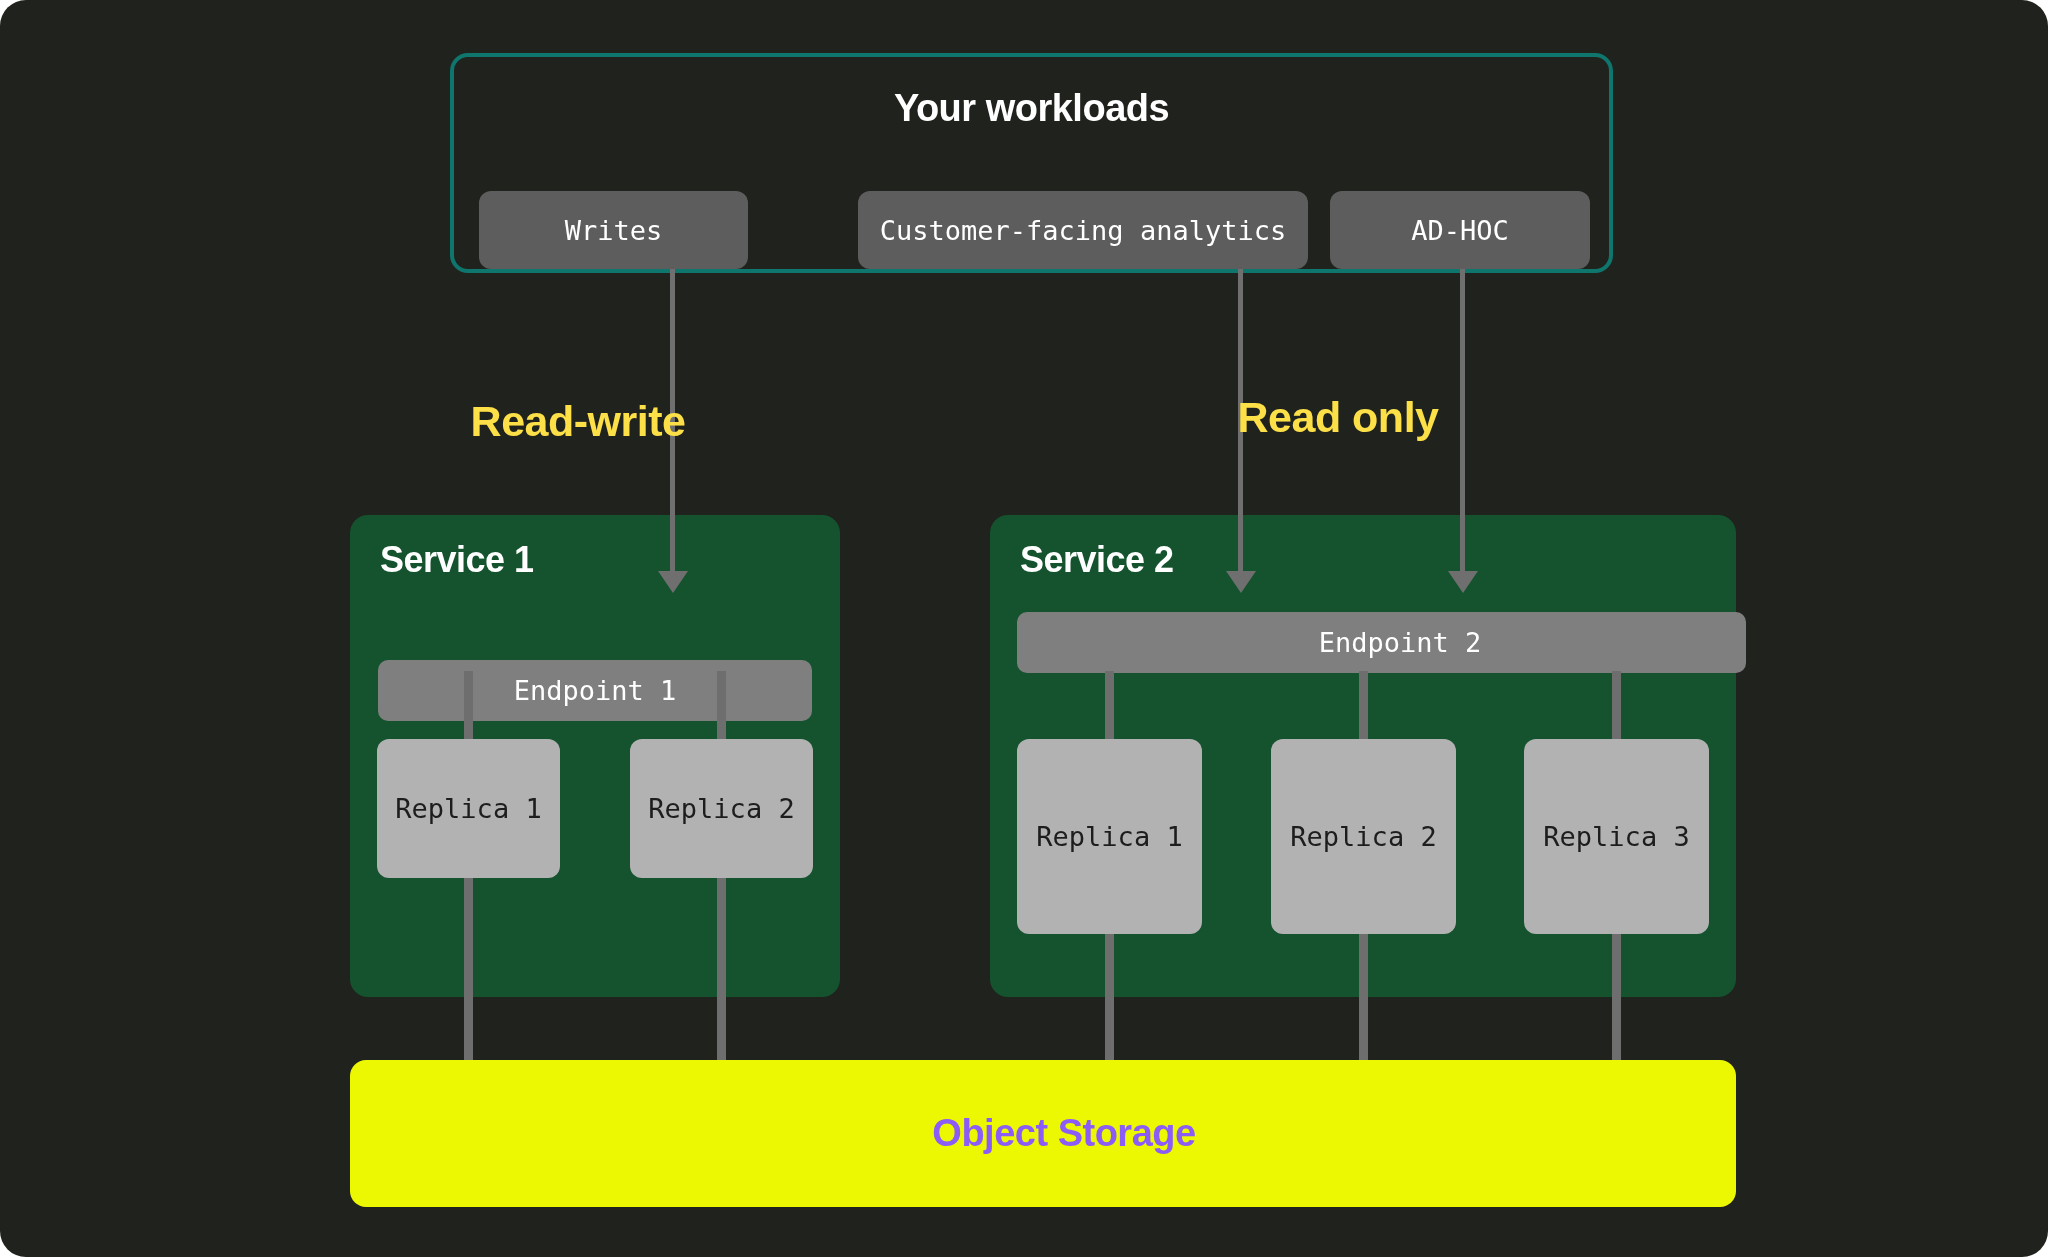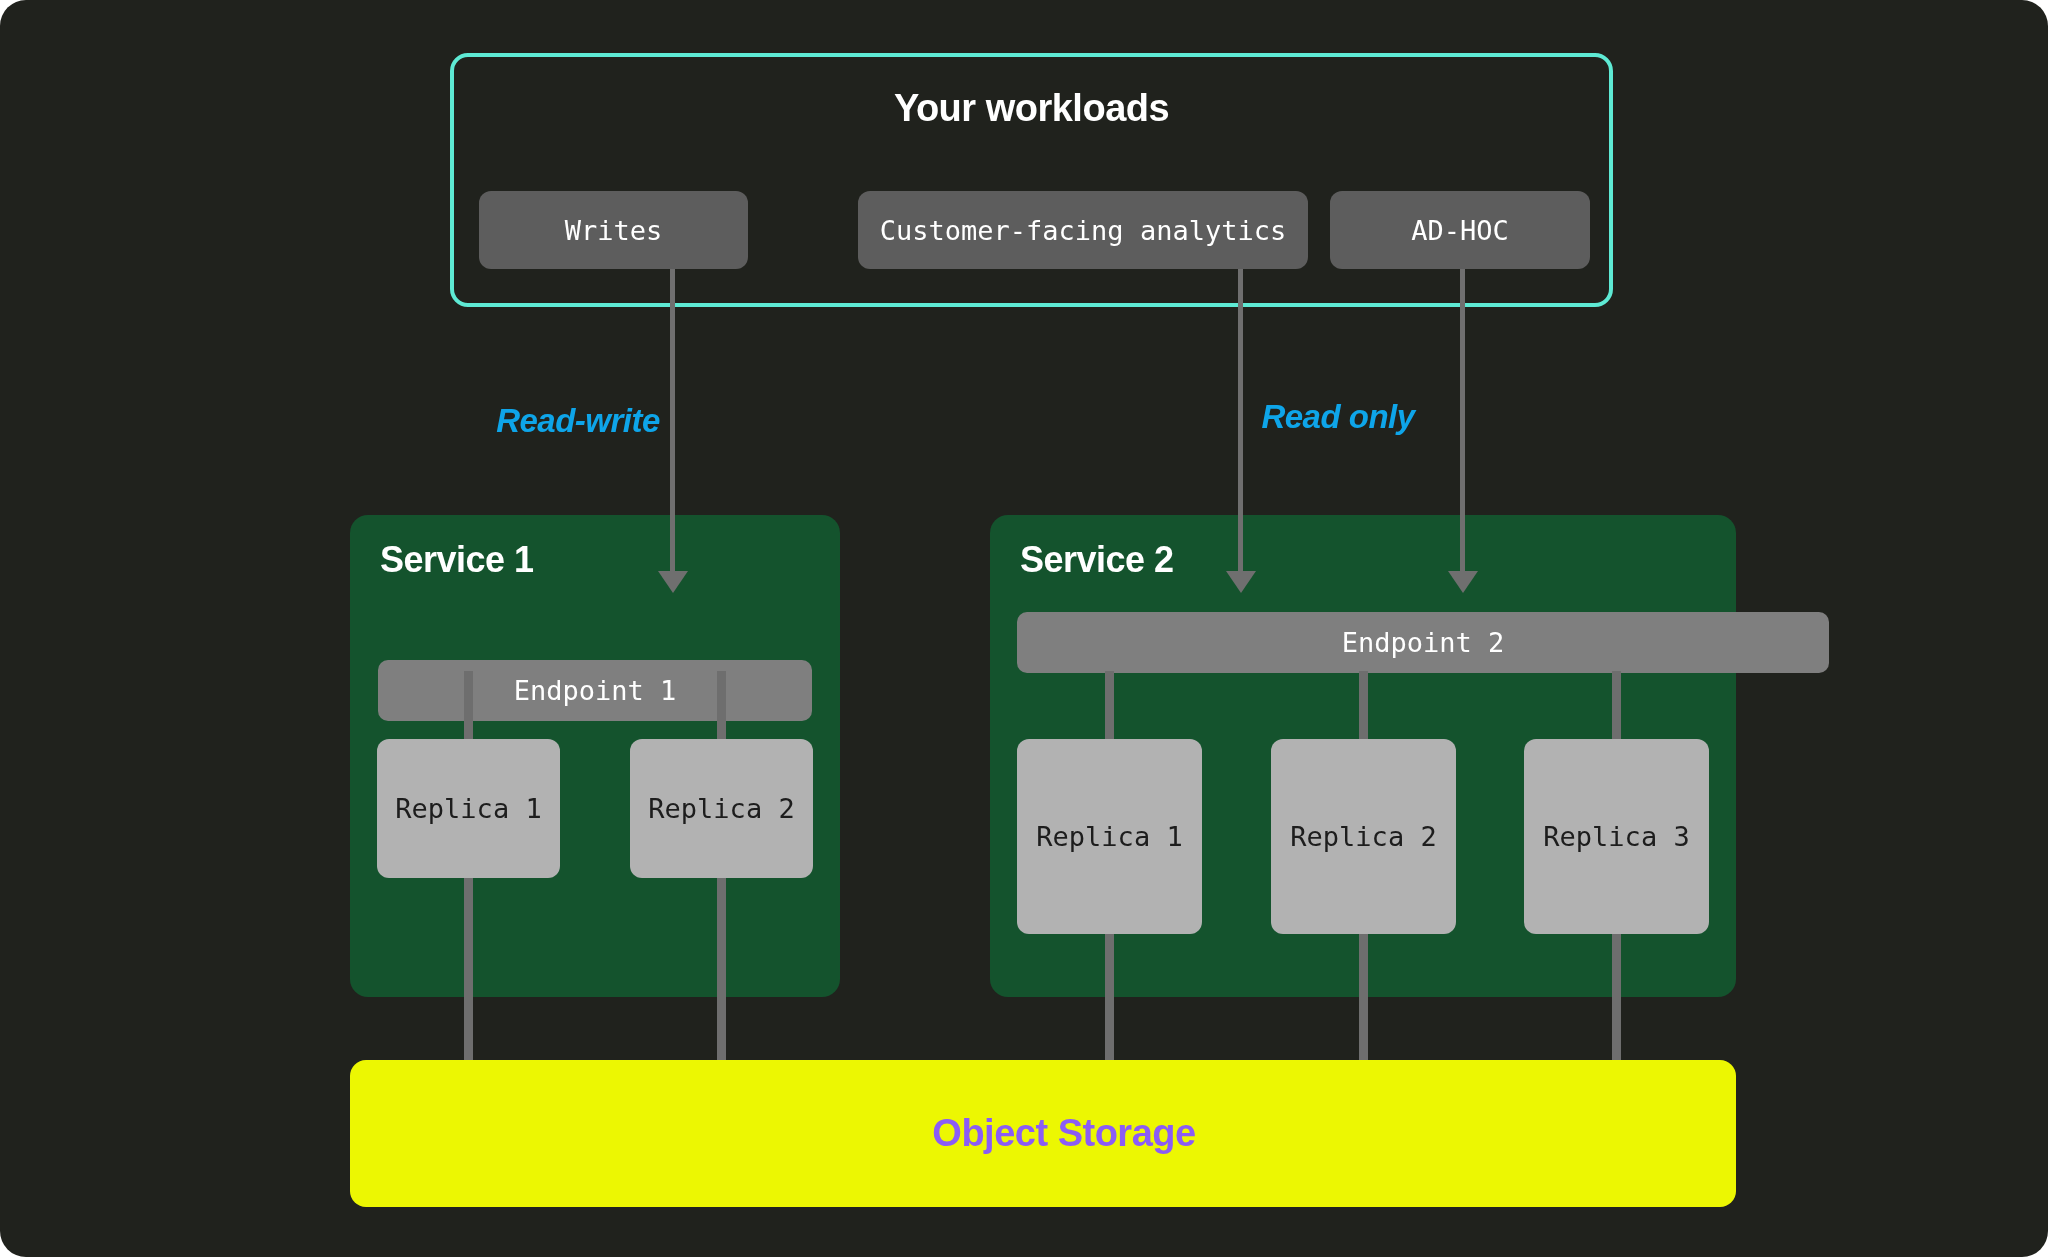--- a/index.html
+++ b/index.html
@@ -10,22 +10,22 @@
     background: #20221d;
     border-radius: 26px;
     overflow: hidden;
     font-family: "Liberation Sans", sans-serif;
   }
 
   
   .workloads-box {
     position: absolute;
     left: 450px; top: 53px;
-    width: 1163px; height: 254px;
-    border: 4px solid #5eead4;
+    width: 1163px; height: 220px;
+    border: 4px solid #0f766e;
     border-radius: 18px;
     box-sizing: border-box;
   }
   .workloads-title {
     position: absolute;
     left: 0; right: 0; top: 30px;
     text-align: center;
     color: #ffffff;
     font-size: 38px;
     font-weight: 700;
@@ -60,27 +60,26 @@
     position: absolute;
     width: 0; height: 0;
     border-left: 15px solid transparent;
     border-right: 15px solid transparent;
     border-top: 22px solid #6f6f6f;
     z-index: 3;
   }
   .flow-label {
     position: absolute;
     transform: translate(-50%, -50%);
-    color: #0ea5e9;
-    font-size: 33px;
+    color: #fde047;
+    font-size: 43px;
     font-weight: 700;
     letter-spacing: -0.5px;
     white-space: nowrap;
     z-index: 3;
-    font-style: italic;
   }
 
   
   .service-panel {
     position: absolute;
     top: 515px;
     height: 482px;
     background: #14532d;
     border-radius: 18px;
   }
@@ -101,21 +100,21 @@
     border-radius: 10px;
     display: flex;
     align-items: center;
     justify-content: center;
     color: #ffffff;
     font-family: "DejaVu Sans Mono", monospace;
     font-size: 27px;
     z-index: 1;
   }
   .service-1 .endpoint-bar { left: 28px; width: 434px; margin-top: 48px; }
-  .service-2 .endpoint-bar { left: 27px; width: 812px; }
+  .service-2 .endpoint-bar { left: 27px; width: 692px; padding-left: 37px; }
   .replica {
     position: absolute;
     top: 224px;
     background: #b2b2b2;
     border-radius: 12px;
     display: flex;
     align-items: center;
     justify-content: center;
     color: #1d1d1d;
     font-family: "DejaVu Sans Mono", monospace;

